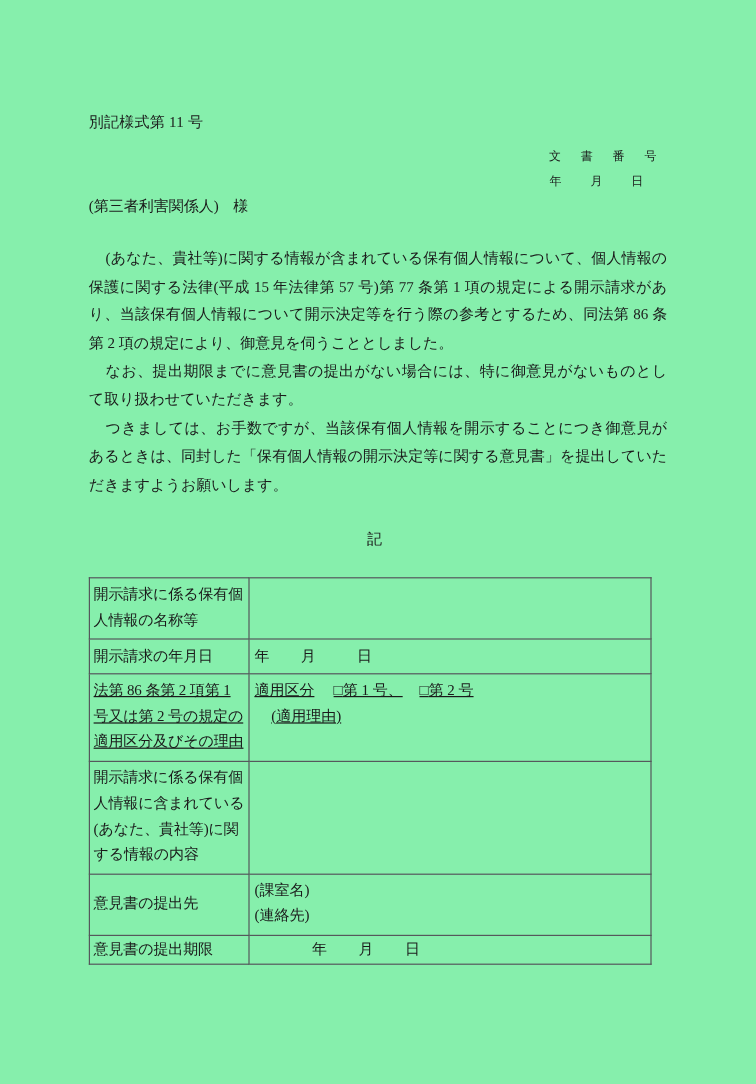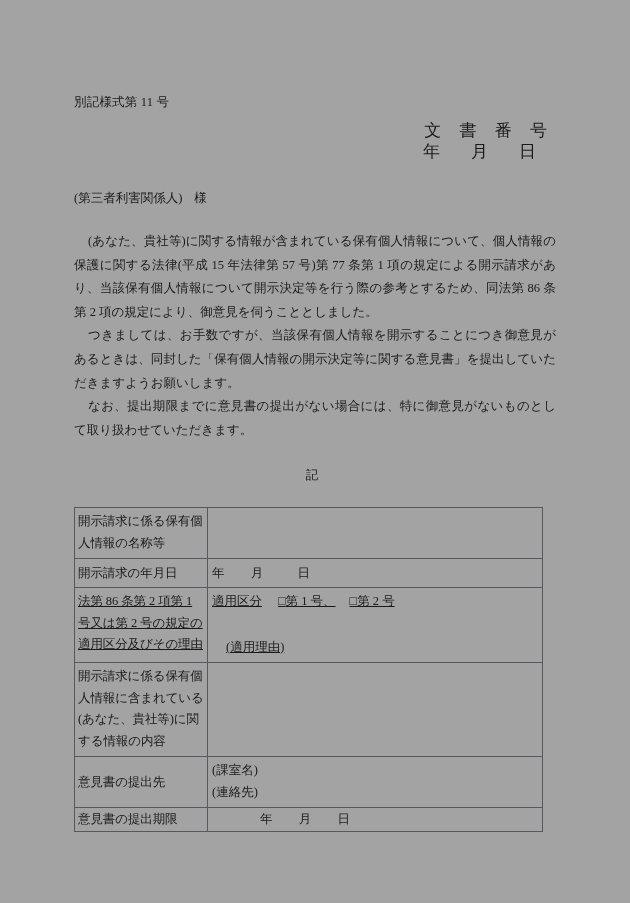--- a/index.html
+++ b/index.html
@@ -8,41 +8,41 @@
     background: #ffffff;
   }
   body {
     font-family: "Liberation Serif", "DejaVu Serif", serif;
     color: #1a1a1a;
   }
   .page {
     position: relative;
     width: 630px;
     height: 903px;
-    background: #a3a3a3;
+    background: #86efac;
     overflow: hidden;
     box-sizing: border-box;
   }
   .doc {
     position: absolute;
     left: 74px;
     top: 92px;
     width: 482px;
   }
 
   
   .form-no {
     font-size: 12.5px;
     line-height: 20px;
     letter-spacing: 0.2px;
   }
   .header-right {
     margin-top: 8px;
     text-align: right;
-    font-size: 17px;
+    font-size: 10px;
     line-height: 21px;
   }
   .kanji-spread {
     letter-spacing: 7px;
     padding-right: 2px;
     display: inline-block;
   }
   .kanji-spread-sm {
     letter-spacing: 7px;
     padding-right: 13px;
@@ -53,21 +53,20 @@
   .doc-title {
     margin-top: 24px;
     text-align: center;
     font-size: 12.5px;
     line-height: 20px;
     letter-spacing: 0.1px;
   }
 
   
   .addressee {
-    margin-top: 26px;
     font-size: 12.5px;
     line-height: 20px;
   }
   .addressee .sama {
     padding-left: 12px;
   }
   .agency {
     margin-top: 6px;
     text-align: right;
     font-size: 12.5px;
@@ -140,21 +139,21 @@
   .date-slots {
     letter-spacing: 0.2px;
   }
   .date-slots .gap { display: inline-block; width: 26px; }
   .date-slots .gap-lg { display: inline-block; width: 34px; }
   .date-indent { padding-left: 48px; }
 
   .kubun-row { white-space: nowrap; }
   .kubun-row .sp { display: inline-block; width: 16px; }
   .kubun-row .sp2 { display: inline-block; width: 14px; }
-  .reason-line { padding-left: 14px; margin-top: 24px; }
+  .reason-line { padding-left: 14px; }
 </style>
 </head>
 <body>
 
 <div class="page">
   <div class="doc">
 
     <div class="form-no">別記様式第 11 号</div>
 
     <div class="header-right">
@@ -167,22 +166,22 @@
     </div>
 
 
     <div class="addressee">
       <span>(第三者利害関係人)</span><span class="sama">様</span>
     </div>
 
 
     <div class="body-block">
       <p>(あなた、貴社等)に関する情報が含まれている保有個人情報について、個人情報の保護に関する法律(平成 15 年法律第 57 号)第 77 条第 1 項の規定による開示請求があり、当該保有個人情報について開示決定等を行う際の参考とするため、同法第 86 条第 2 項の規定により、御意見を伺うこととしました。</p>
+      <p>なお、提出期限までに意見書の提出がない場合には、特に御意見がないものとして取り扱わせていただきます。</p>
       <p>つきましては、お手数ですが、当該保有個人情報を開示することにつき御意見があるときは、同封した「保有個人情報の開示決定等に関する意見書」を提出していただきますようお願いします。</p>
-      <p>なお、提出期限までに意見書の提出がない場合には、特に御意見がないものとして取り扱わせていただきます。</p>
     </div>
 
     <div class="ki">記</div>
 
     <table class="form-table">
       <tbody>
         <tr class="r1">
           <td class="label">開示請求に係る保有個人情報の名称等</td>
           <td class="value"></td>
         </tr>

